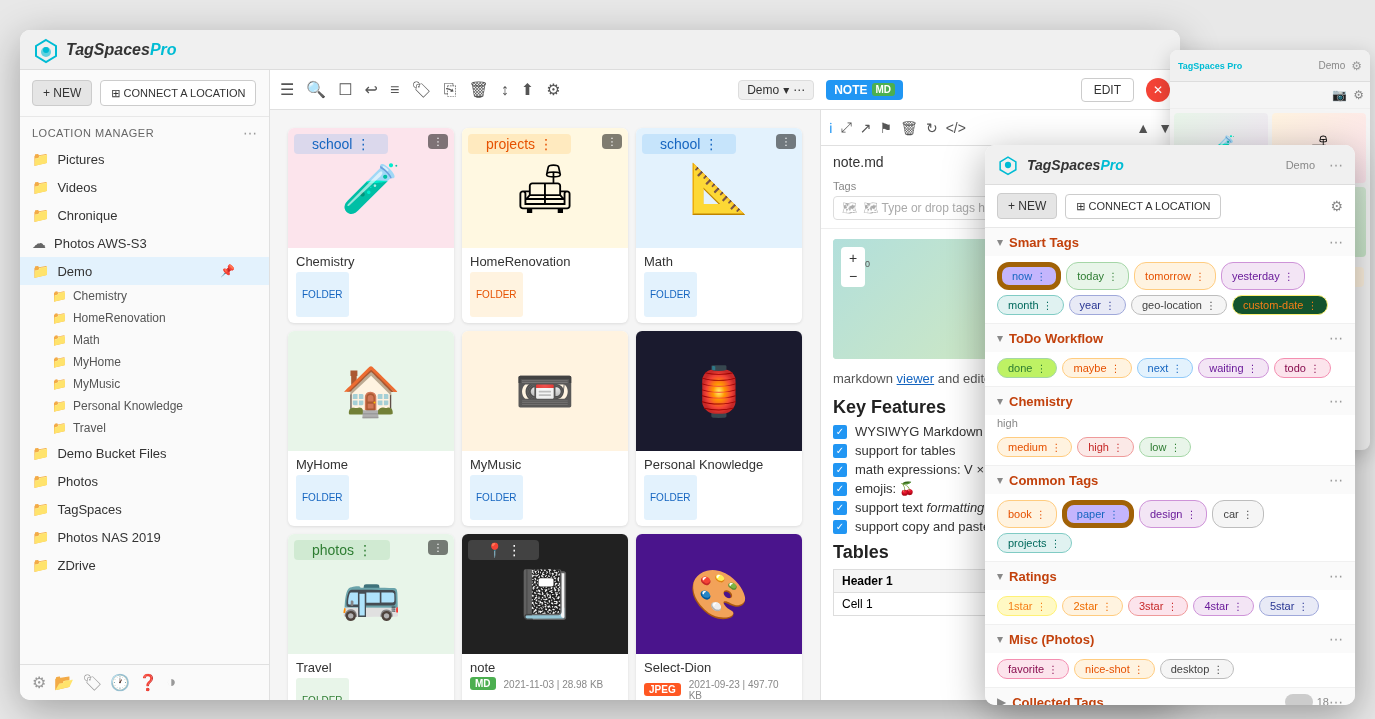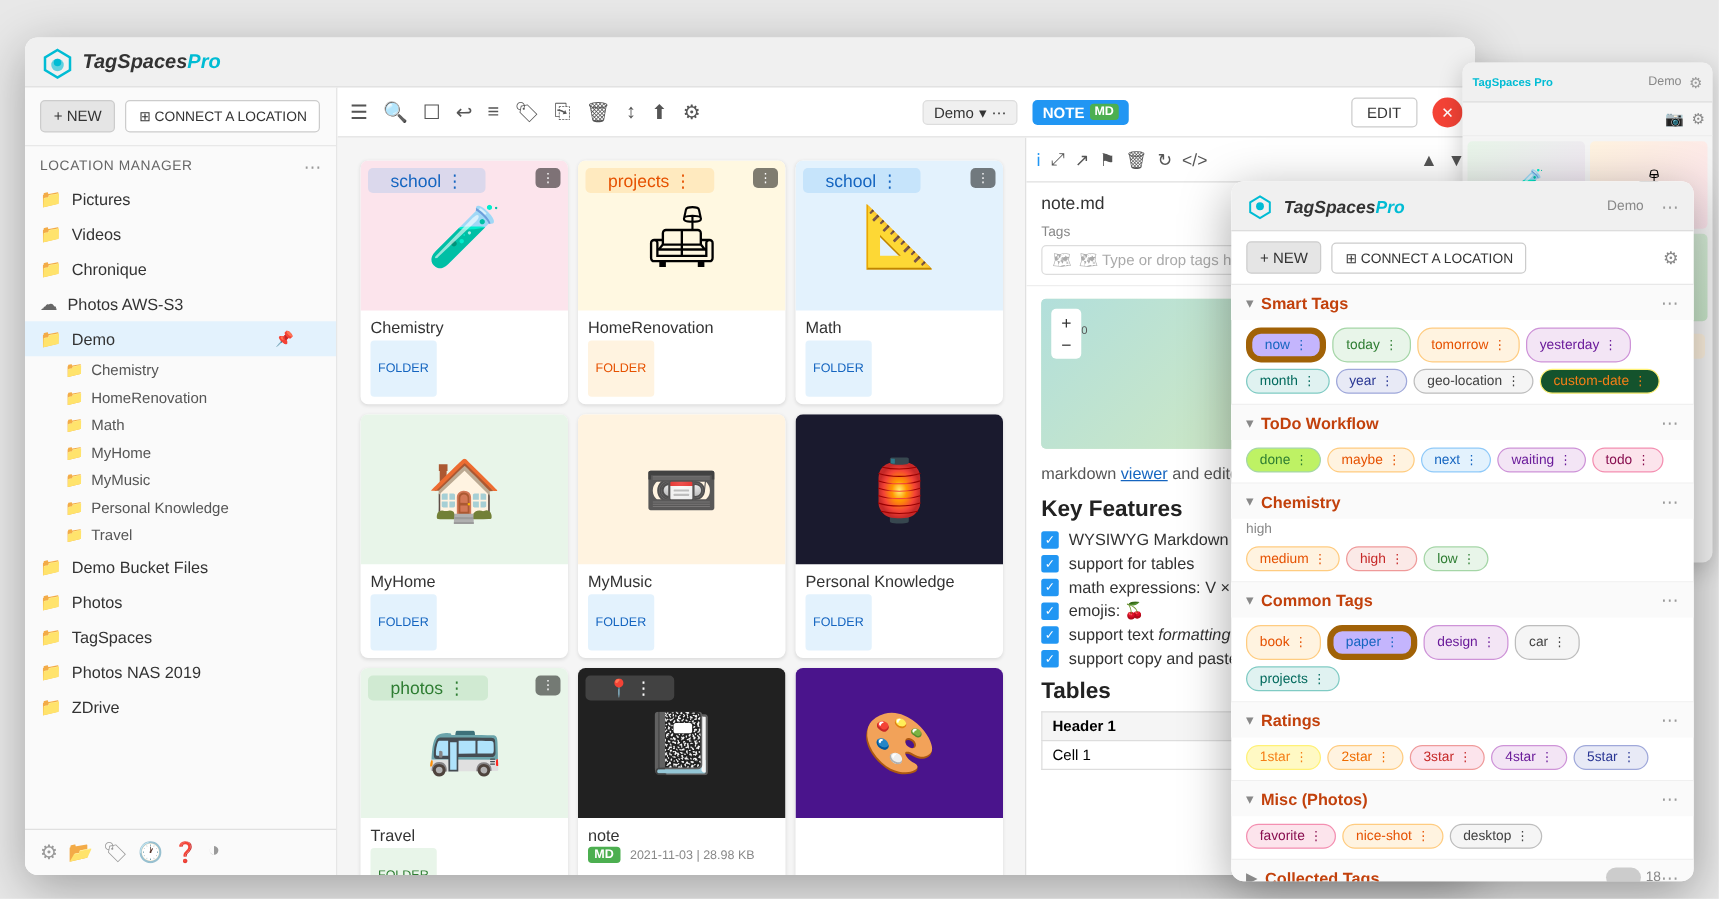--- a/index.html
+++ b/index.html
@@ -866,20 +866,27 @@
                   <span style="background:#4caf50; color:white; border-radius:3px; padding:1px 5px; font-size:10px; font-weight:600;">MD</span>
                   <span class="file-meta">2021-11-03 | 28.98 KB</span>
                 </div>
               </div>
             </div>
 
             <div class="file-card">
               <div class="file-thumb" style="background:#4a148c;">
                 <div class="file-thumb-bg" style="font-size:48px;">🎨</div>
               </div>
+              <div class="file-info">
+                <div class="file-name">Select-Dion</div>
+                <div style="display:flex; align-items:center; gap:8px; margin-top:2px;">
+                  <span style="background:#ff5722; color:white; border-radius:3px; padding:1px 5px; font-size:10px; font-weight:600;">JPEG</span>
+                  <span class="file-meta">2021-09-23 | 497.70 KB</span>
+                </div>
+              </div>
             </div>
 
             <div class="file-card">
               <div class="file-thumb" style="background:linear-gradient(135deg,#b71c1c,#1b5e20);">
                 <div style="width:100%;height:100%;display:flex;flex-wrap:wrap;overflow:hidden;">
                   <div style="width:50%;height:50%;background:#d32f2f;"></div>
                   <div style="width:50%;height:50%;background:#388e3c;"></div>
 
                 </div>
               </div>

